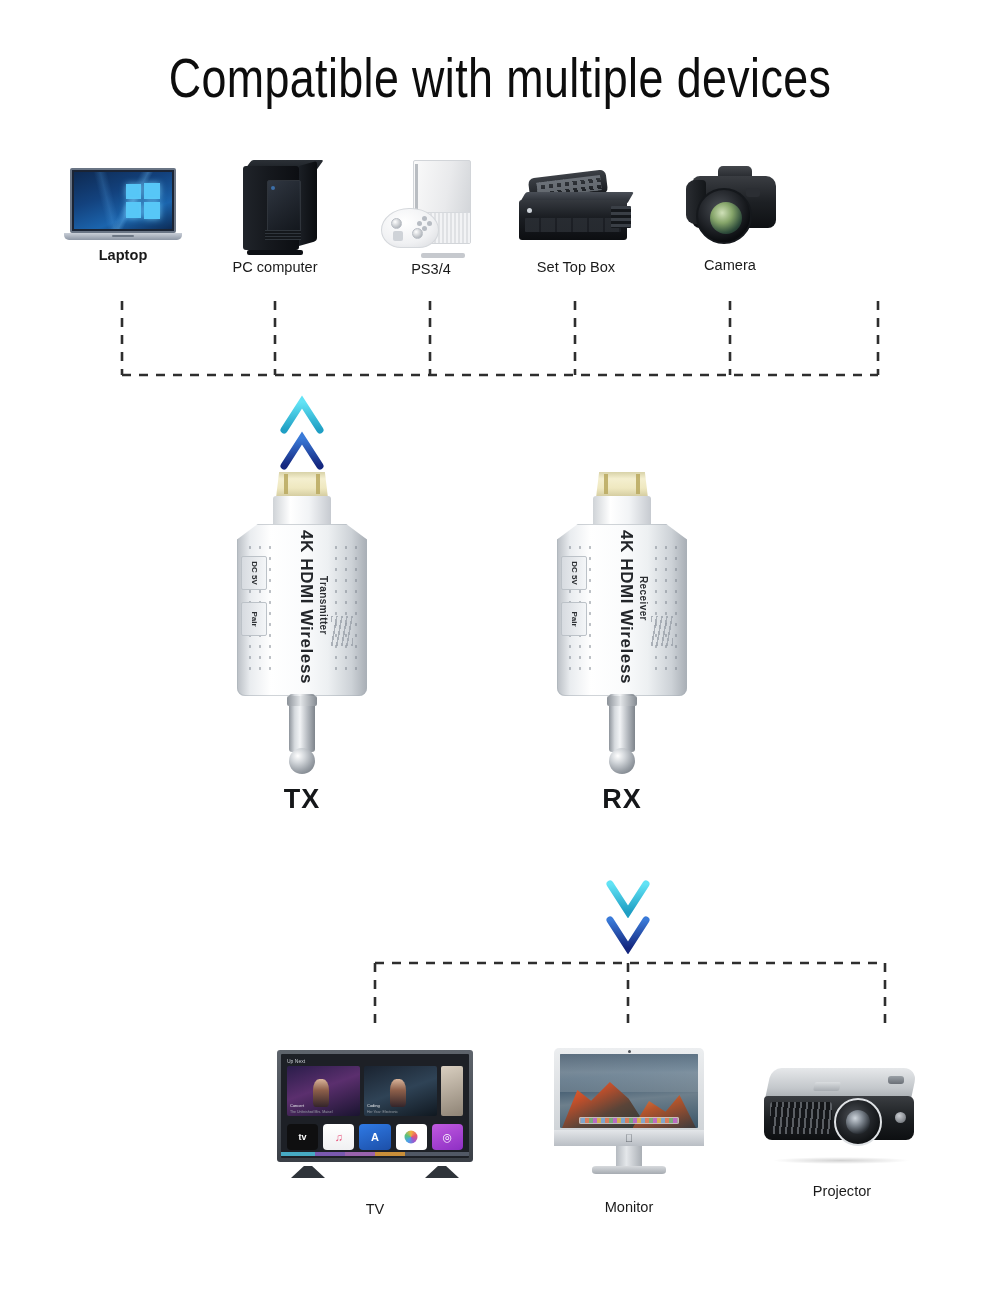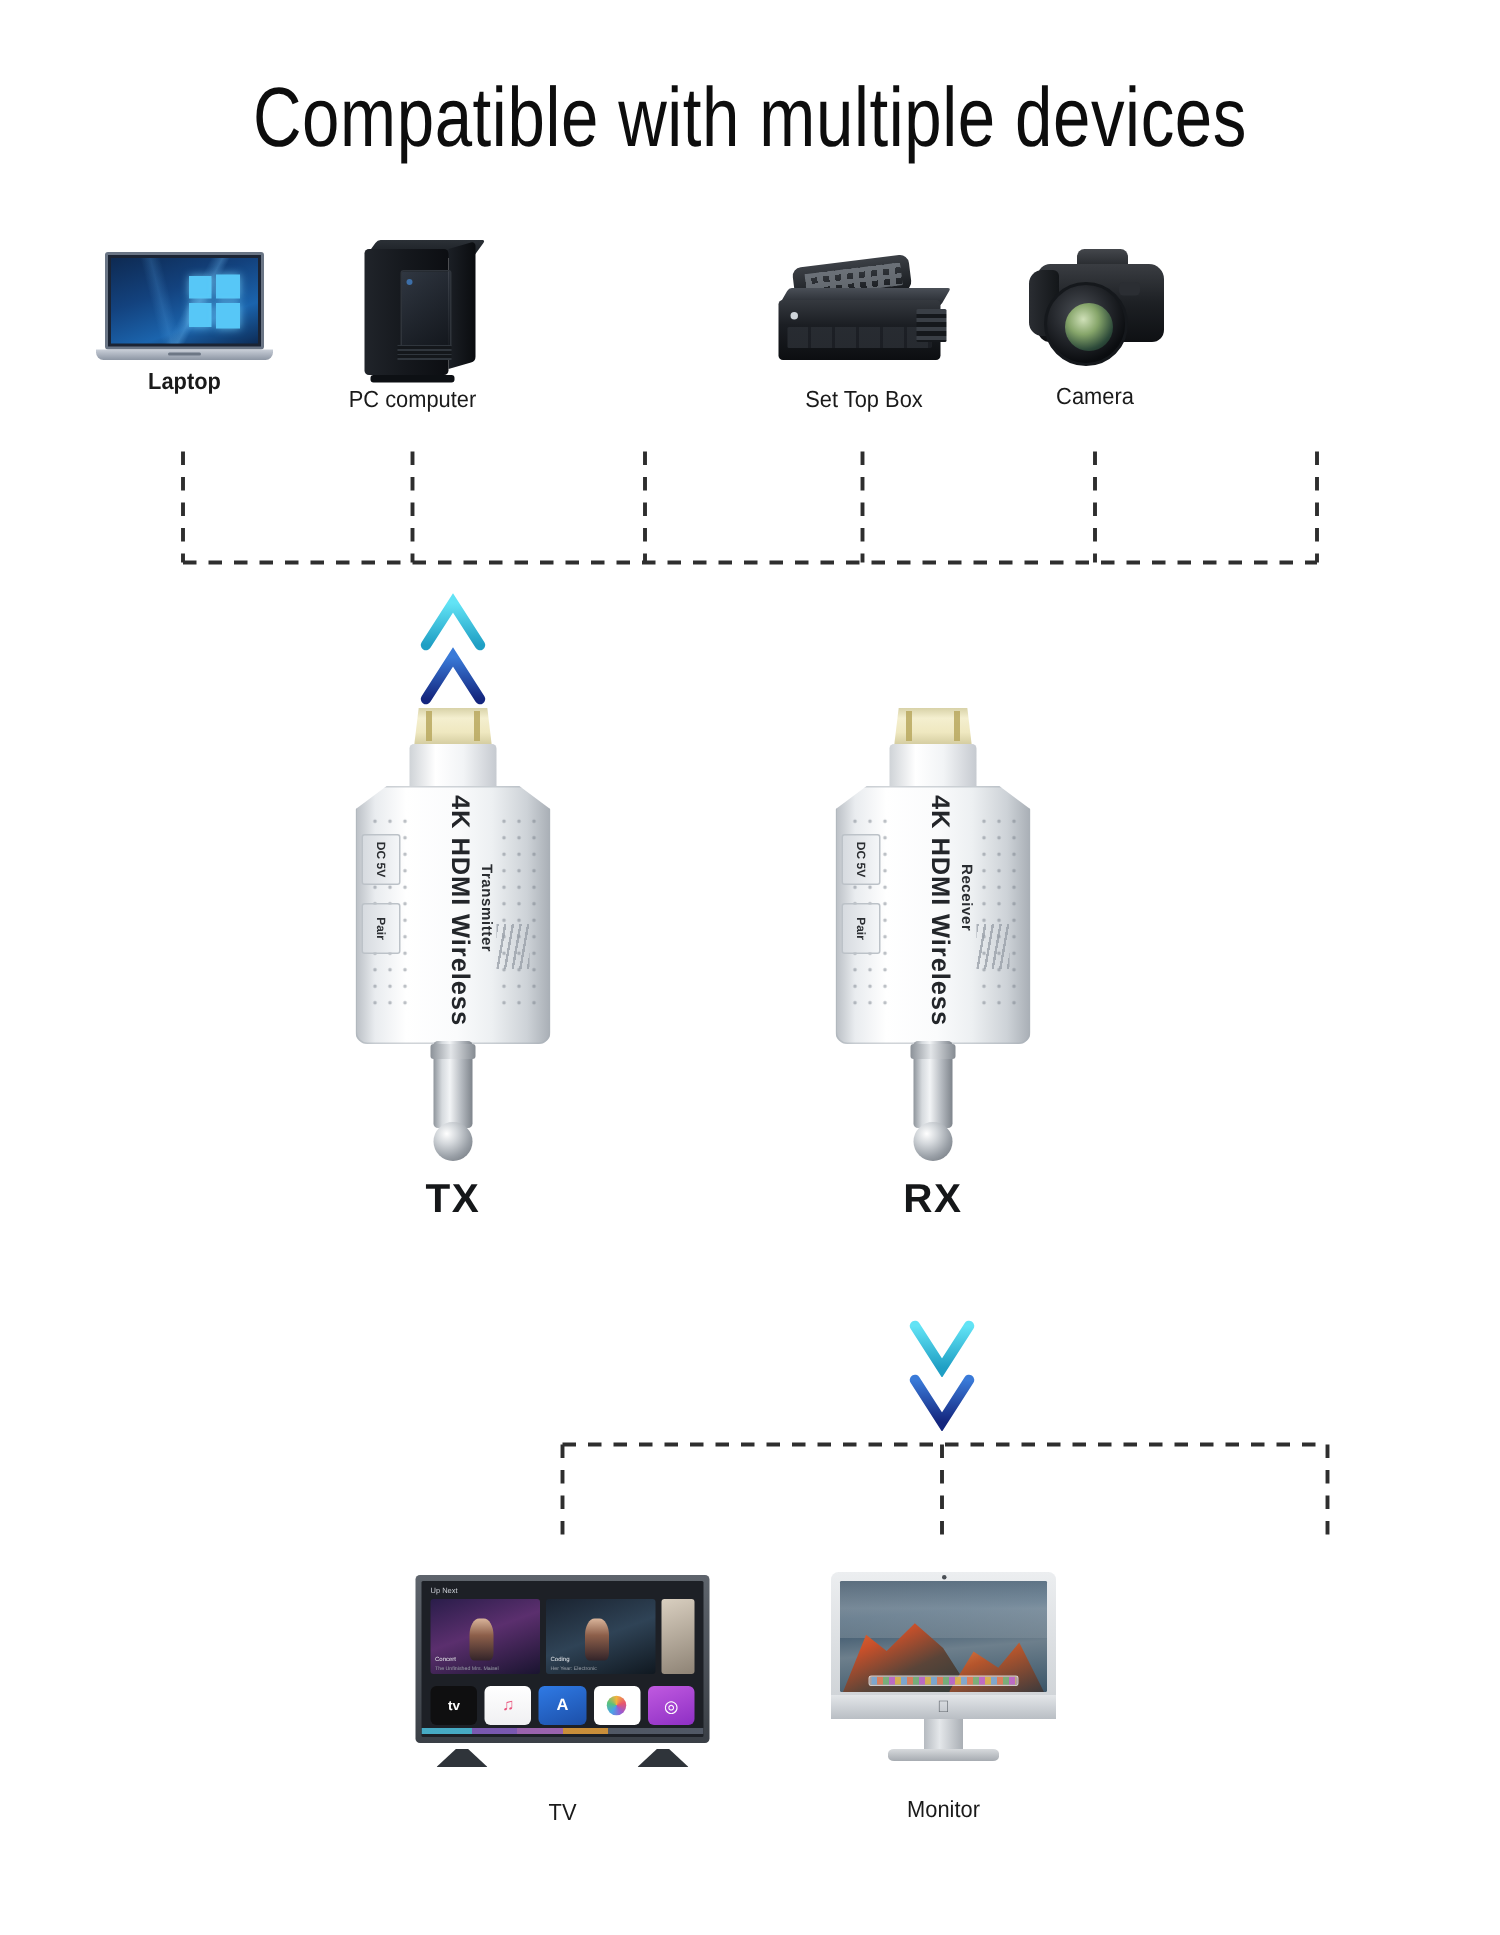--- a/index.html
+++ b/index.html
@@ -461,20 +461,39 @@
       <div class="pc-front">
         <div class="pc-win"></div>
         <div class="pc-led"></div>
         <div class="pc-grill"></div>
       </div>
       <div class="pc-feet"></div>
     </div>
     <div class="cap">PC computer</div>
   </div>
 
+  <div class="dev" style="left:378px; top:158px; width:106px;">
+    <div class="art xb-body">
+      <div class="xb-unit"></div>
+      <div class="xb-slot"></div>
+      <div class="xb-stand"></div>
+      <div class="xb-pad">
+        <div class="stick s1"></div>
+        <div class="stick s2"></div>
+        <div class="dpad"></div>
+        <div class="btns">
+          <b></b>
+            <b></b>
+            <b></b>
+            <b></b>
+        </div>
+      </div>
+    </div>
+    <div class="cap">PS3/4</div>
+  </div>
 
   <div class="dev" style="left:673px; top:162px; width:114px;">
     <div class="art cam-body">
       <div class="cam-hump"></div>
       <div class="cam-main">
         <div class="cam-flash"></div>
         <div class="cam-dial"></div>
         <div class="cam-brand"></div>
       </div>
       <div class="cam-grip"></div>
@@ -667,14 +686,27 @@
           <div class="mon-dock"></div>
         </div>
         <div class="mon-chin">
           <span class="mon-apple"></span>
         </div>
       </div>
     </div>
     <div class="cap" style="margin-top:18px;">Monitor</div>
   </div>
 
+  <div class="dev" style="left:757px; top:1062px; width:170px;">
+    <div class="art prj-body">
+      <div class="prj-top"></div>
+      <div class="prj-slot"></div>
+      <div class="prj-btn"></div>
+      <div class="prj-front"></div>
+      <div class="prj-vent"></div>
+      <div class="prj-ring"></div>
+      <div class="prj-knob"></div>
+      <div class="prj-shadow"></div>
+    </div>
+    <div class="cap" style="margin-top:16px;">Projector</div>
+  </div>
 
 </div>
 
 </body></html>

